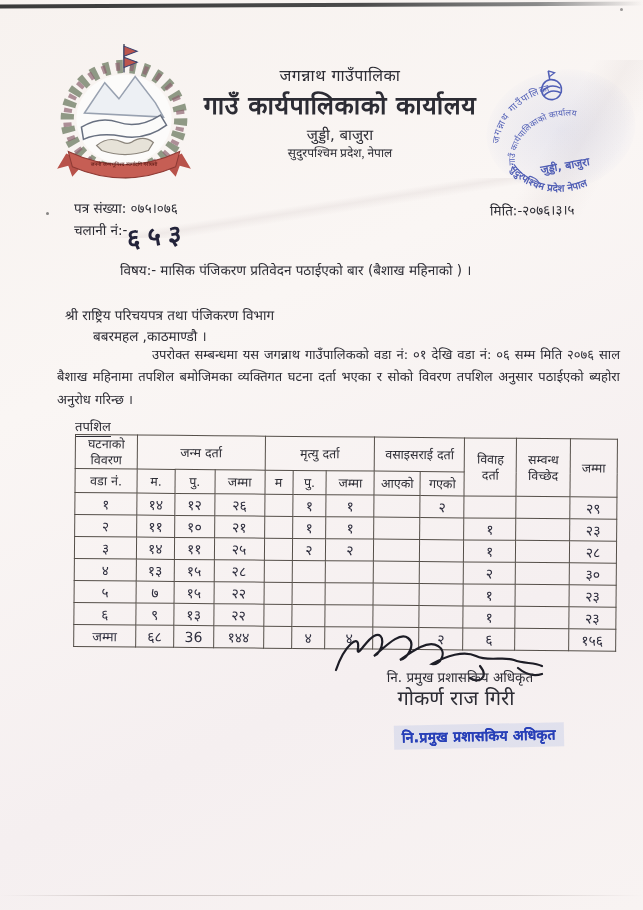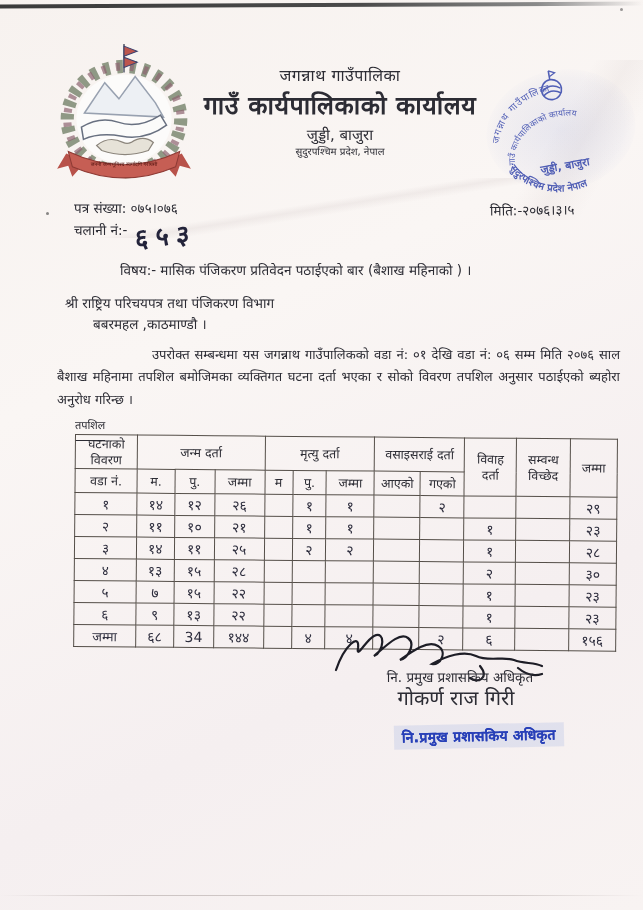--- a/index.html
+++ b/index.html
@@ -27,42 +27,42 @@
   .crease2{position:absolute;top:60px;right:0;width:260px;height:160px;pointer-events:none;
     background:linear-gradient(120deg,transparent 60%,rgba(160,140,140,.08) 70%,transparent 82%);}
   .speck{position:absolute;background:#3a3a3a;border-radius:50%;}
 
   
   .emblem{position:absolute;left:48px;top:38px;width:152px;height:146px;}
   .letterhead{position:absolute;left:130px;top:66px;width:420px;text-align:center;line-height:1.25;}
   .lh-muni{font-size:16px;letter-spacing:.5px;}
   .lh-office{font-size:25px;font-weight:bold;margin-top:4px;letter-spacing:.5px;}
   .lh-addr{font-size:15px;margin-top:5px;}
-  .lh-prov{font-size:10px;margin-top:1px;}
+  .lh-prov{font-size:12px;margin-top:1px;font-family:Liberation Serif, serif;}
   .round-stamp{position:absolute;left:478px;top:56px;width:162px;height:152px;transform:rotate(-10deg);opacity:.92;}
   .round-stamp-bg{position:absolute;left:486px;top:70px;width:150px;height:120px;border-radius:50%;
     background:radial-gradient(ellipse at center,rgba(70,95,190,.10) 0%,rgba(70,95,190,.04) 60%,transparent 75%);
     transform:rotate(-12deg);}
 
   
   .meta-left{position:absolute;left:74px;top:198px;font-size:13.5px;line-height:1.6;}
-  .dispatch-row{display:flex;align-items:flex-start;gap:8px;}
+  .dispatch-row{display:flex;align-items:flex-start;gap:0;}
   .hw-number{font-size:26px;letter-spacing:7px;color:#23233a;transform:rotate(-5deg) skewX(-5deg);
     display:inline-block;margin-top:-4px;font-weight:bold;}
   .meta-date{position:absolute;left:490px;top:201px;font-size:13.5px;transform:rotate(-0.8deg);}
 
   .subject{position:absolute;left:120px;top:261px;width:486px;font-size:13.5px;}
   .subject .bold{font-weight:normal;}
-  .addressee{position:absolute;left:65px;top:293px;font-size:13.5px;line-height:1.55;}
+  .addressee{position:absolute;left:65px;top:305px;font-size:13.5px;line-height:1.55;}
   .addressee .l2{margin-left:28px;}
   .body-par{position:absolute;left:57px;top:344px;width:563px;font-size:13px;line-height:1.72;
     text-align:justify;text-indent:95px;}
 
   
-  .tap-label{position:absolute;left:75px;top:417px;font-size:11px;border-bottom:1px solid #2c2c34;padding-bottom:8px;}
+  .tap-label{position:absolute;left:75px;top:417px;font-size:13px;border-bottom:1px solid #2c2c34;padding-bottom:1px;}
   .reg-table{position:absolute;left:75px;top:434px;width:543px;border-collapse:collapse;
     transform:rotate(0.5deg);transform-origin:left top;font-size:13px;}
   .reg-table th,.reg-table td{border:1px solid #554f49;padding:1px 2px;text-align:center;font-weight:normal;vertical-align:middle;}
   .reg-table thead th{font-size:12.5px;line-height:1.25;}
   .reg-table td{height:20px;font-size:14px;color:#2e2e3e;}
   .reg-table td:first-child{font-size:13.5px;}
   .reg-table td:last-child{}
   .reg-table tr.total-row td{height:22px;}
   .reg-table tr.total-row td:first-child{font-size:13px;}
 
@@ -276,21 +276,21 @@
           <td></td>
           <td></td>
           <td></td>
           <td>१</td>
           <td></td>
           <td>२३</td>
         </tr>
         <tr class="total-row">
           <td>जम्मा</td>
           <td>६८</td>
-          <td>34</td>
+          <td>36</td>
           <td>१४४</td>
           <td></td>
           <td>४</td>
           <td>४</td>
           <td></td>
           <td>२</td>
           <td>६</td>
           <td></td>
           <td>१५६</td>
         </tr>

